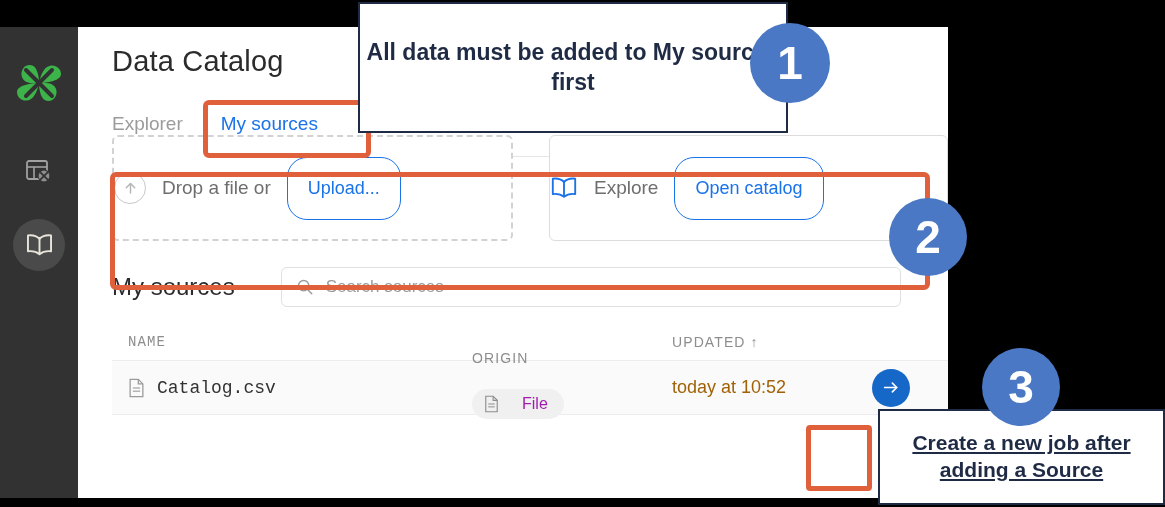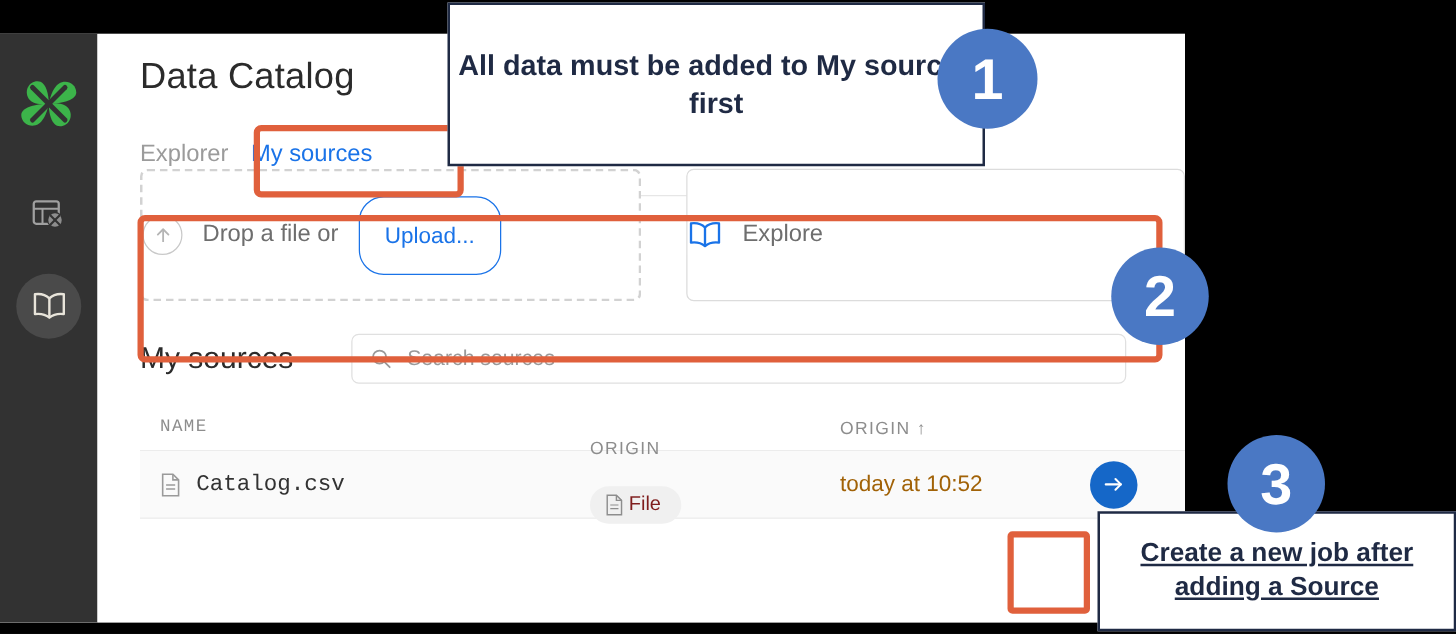--- a/index.html
+++ b/index.html
@@ -53,21 +53,21 @@
   .tabs {
     position: absolute; left: 34px; top: 80px;
     height: 50px; width: 836px;
     border-bottom: 1px solid #e6e6e6;
     display: flex; align-items: flex-start; gap: 0px;
   }
   .tab {
     font-size: 19px; color: #9b9b9b; padding: 6px 0 18px 0;
     cursor: pointer; white-space: nowrap;
   }
-  .tab.t-explorer { margin-right: 18px; }
+  .tab.t-explorer { margin-right: 38px; }
   .tab.active {
     color: #1a73e8;
     border-bottom: 2px solid #1a73e8;
   }
 
   
   .cards-row {
     position: absolute; left: 34px; top: 108px;
     width: 836px; height: 106px;
     display: flex; gap: 36px;
@@ -123,23 +123,23 @@
     display: flex; align-items: center; height: 54px;
     background: #fafafa; border-bottom: 1px solid #ececec;
   }
   .col-name { width: 360px; padding-left: 16px; display: flex; align-items: center; gap: 12px; font-family: Liberation Mono, monospace; }
   .col-origin { width: 200px; display: flex; align-items: center; margin-top: 32px; }
   .col-updated { width: 200px; display: flex; align-items: center; }
   .col-action { flex: 1; display: flex; align-items: center; justify-content: flex-start; }
   .cell-text { font-size: 18px; color: #333; }
   .cell-muted { font-size: 18px; color: #a16207; }
   .badge-file {
-    display: inline-flex; align-items: center; gap: 4px;
+    display: inline-flex; align-items: center; gap: 23px;
     background: #f0f0f0; border-radius: 16px;
-    padding: 6px 16px 6px 12px; font-size: 16px; color: #7f1d1d;
+    padding: 6px 16px 6px 12px; font-size: 16px; color: #a21caf;
   }
   .go-btn {
     width: 38px; height: 38px; border-radius: 50%;
     background: #1567c8; display: flex; align-items: center; justify-content: center;
     cursor: pointer; border: none;
   }
 
   
   .hl {
     position: absolute; border: 5px solid #e0603c;
@@ -237,39 +237,40 @@
           <div class="card-label">Drop a file or</div>
           <button class="pill-btn">Upload...</button>
         </div>
 
         <div class="card explore">
           <svg viewBox="0 0 30 26" width="28" height="25">
             <path d="M15 6 C12 3 7 2 3 2.5 L3 19 C7 18.5 12 19.5 15 22 C18 19.5 23 18.5 27 19 L27 2.5 C23 2 18 3 15 6 Z" fill="none" stroke="#1a73e8" stroke-width="2" stroke-linejoin="round"></path>
             <line x1="15" y1="6" x2="15" y2="22" stroke="#1a73e8" stroke-width="2"></line>
           </svg>
           <div class="card-label">Explore</div>
+          <button class="pill-btn">Open catalog</button>
         </div>
       </div>
 
       <div class="sources-head">
         <div class="sources-title">My sources</div>
         <div class="search-box">
           <svg viewBox="0 0 20 20" width="18" height="18">
             <circle cx="8.5" cy="8.5" r="5.8" fill="none" stroke="#9a9a9a" stroke-width="1.6"></circle>
             <line x1="12.8" y1="12.8" x2="17.5" y2="17.5" stroke="#9a9a9a" stroke-width="1.6" stroke-linecap="round"></line>
           </svg>
           <input class="search-input" type="text" placeholder="Search sources" style="">
         </div>
       </div>
 
       <div class="table">
         <div class="thead">
           <div class="col-name">NAME</div>
           <div class="col-origin">ORIGIN</div>
-          <div class="col-updated">ORIGIN ↑</div>
+          <div class="col-updated">UPDATED ↑</div>
           <div class="col-action"></div>
         </div>
 
         <div class="trow">
           <div class="col-name">
             <svg viewBox="0 0 18 22" width="17" height="20">
               <path d="M2 1.5 L11 1.5 L16 6.5 L16 20.5 L2 20.5 Z" fill="none" stroke="#9a9a9a" stroke-width="1.4"></path>
               <polyline points="11,1.5 11,6.5 16,6.5" fill="none" stroke="#9a9a9a" stroke-width="1.4"></polyline>
               <line x1="5" y1="11" x2="13" y2="11" stroke="#9a9a9a" stroke-width="1.2"></line>
               <line x1="5" y1="14.5" x2="13" y2="14.5" stroke="#9a9a9a" stroke-width="1.2"></line>

